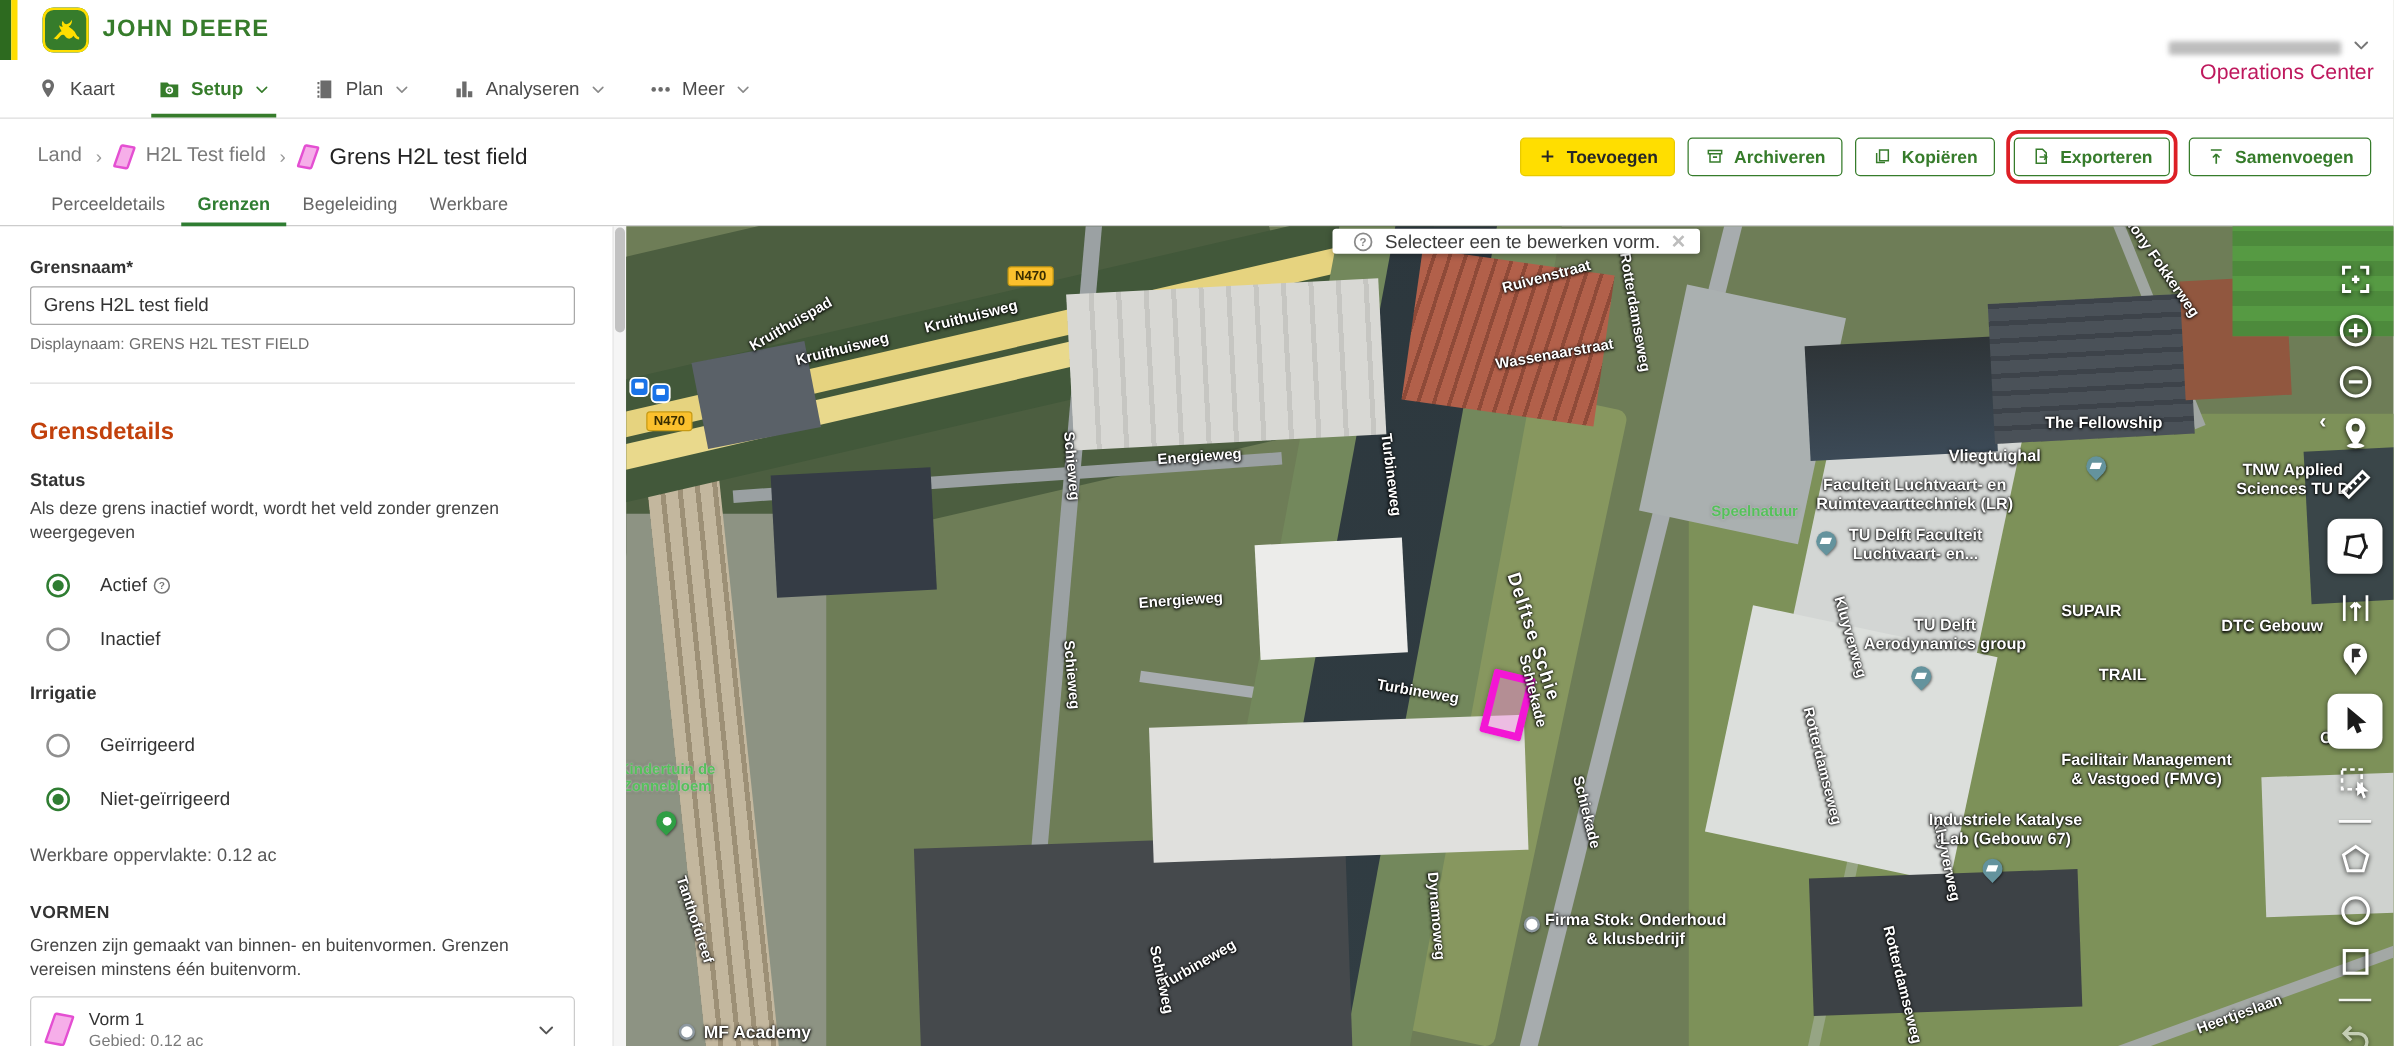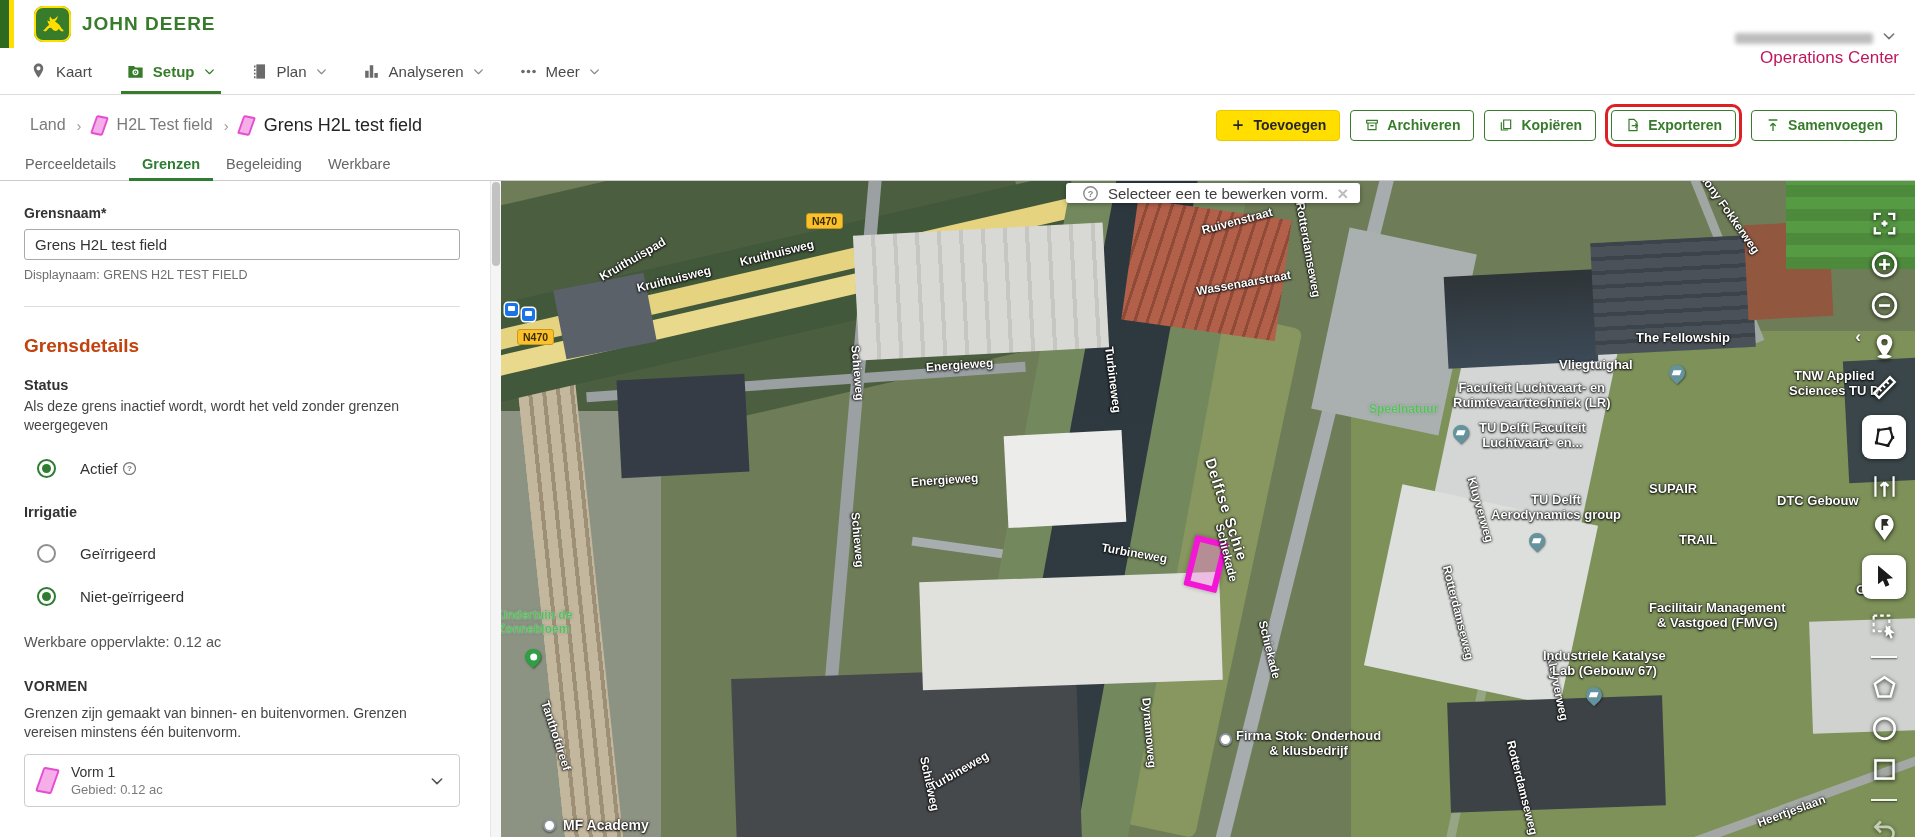--- a/index.html
+++ b/index.html
@@ -42,21 +42,21 @@
   .shape-ic { width:13px; height:19px; background:#f6aee9; border:2px solid #e44fd2; border-radius:2px;
               transform:skewX(-10deg) rotate(10deg); flex:0 0 auto; }
   .actions { margin-left:auto; display:flex; align-items:center; gap:10px; }
   .btn { display:flex; align-items:center; gap:7px; height:31px; padding:0 13px; border:1px solid #367C2B; border-radius:4px;
          background:#fff; color:#367C2B; font-size:14px; font-weight:bold; cursor:pointer; font-family:inherit; }
   .btn svg { width:16px; height:16px; }
   .btn-primary { background:#FFDE00; border-color:#e8ca00; color:#262626; }
   .hl-export { outline:3px solid #dd1f26; outline-offset:3px; margin:0 5px; }
 
   
-  .tabs { height:26px; display:flex; align-items:flex-end; padding-left:12px; border-bottom:1px solid #ccc; }
+  .tabs { height:26px; display:flex; align-items:flex-end; padding-left:28px; border-bottom:1px solid #ccc; }
   .tab { padding:0 13px 8px; font-size:14.5px; color:#666; cursor:pointer; position:relative; }
   .tab.active { color:#2F7D32; font-weight:bold; }
   .tab.active::after { content:""; position:absolute; left:0; right:0; bottom:-1px; height:3px; background:#2F7D32; }
 
   
   .content { display:flex; height:656px; }
   .panel { width:490px; padding:24px 30px 0 24px; position:relative; overflow:hidden; }
   .f-label { font-size:14px; font-weight:bold; color:#333; margin-bottom:8px; }
   .f-input { width:436px; height:31px; border:1px solid #a9a9a9; border-radius:3px; padding:0 10px; font-size:15px; color:#333; font-family:inherit; }
   .f-display { font-size:12.5px; color:#6e6e6e; margin-top:8px; }
@@ -370,20 +370,24 @@
       <div class="h-details">Grensdetails</div>
       <div class="h-sub">Status</div>
       <div class="help-text">Als deze grens inactief wordt, wordt het veld zonder grenzen weergegeven</div>
 
       <div class="radio-row">
         <span class="radio selected"></span>
         <span>Actief</span>
         <svg class="q-ic">
             <use href="#i-help"></use>
           </svg>
+      </div>
+      <div class="radio-row">
+        <span class="radio"></span>
+        <span>Inactief</span>
       </div>
 
       <div class="h-sub" style="margin-top:26px">Irrigatie</div>
       <div class="radio-row">
         <span class="radio"></span>
         <span>Geïrrigeerd</span>
       </div>
       <div class="radio-row">
         <span class="radio selected"></span>
         <span>Niet-geïrrigeerd</span>

